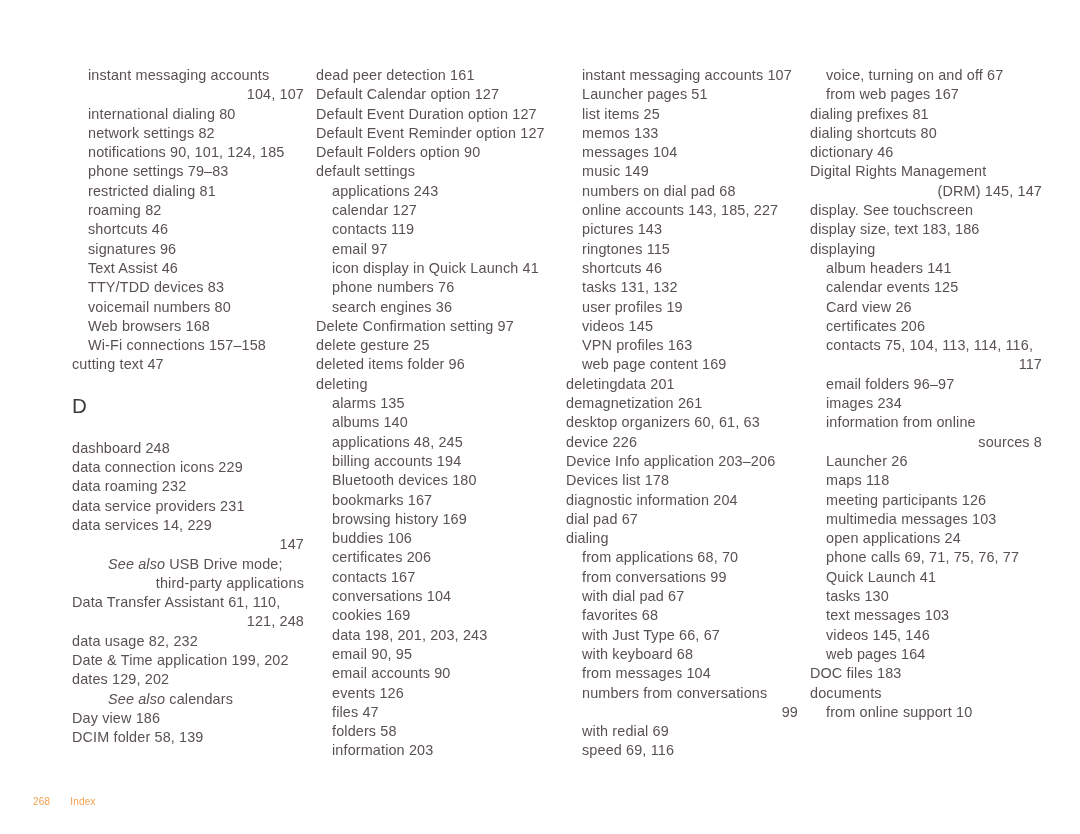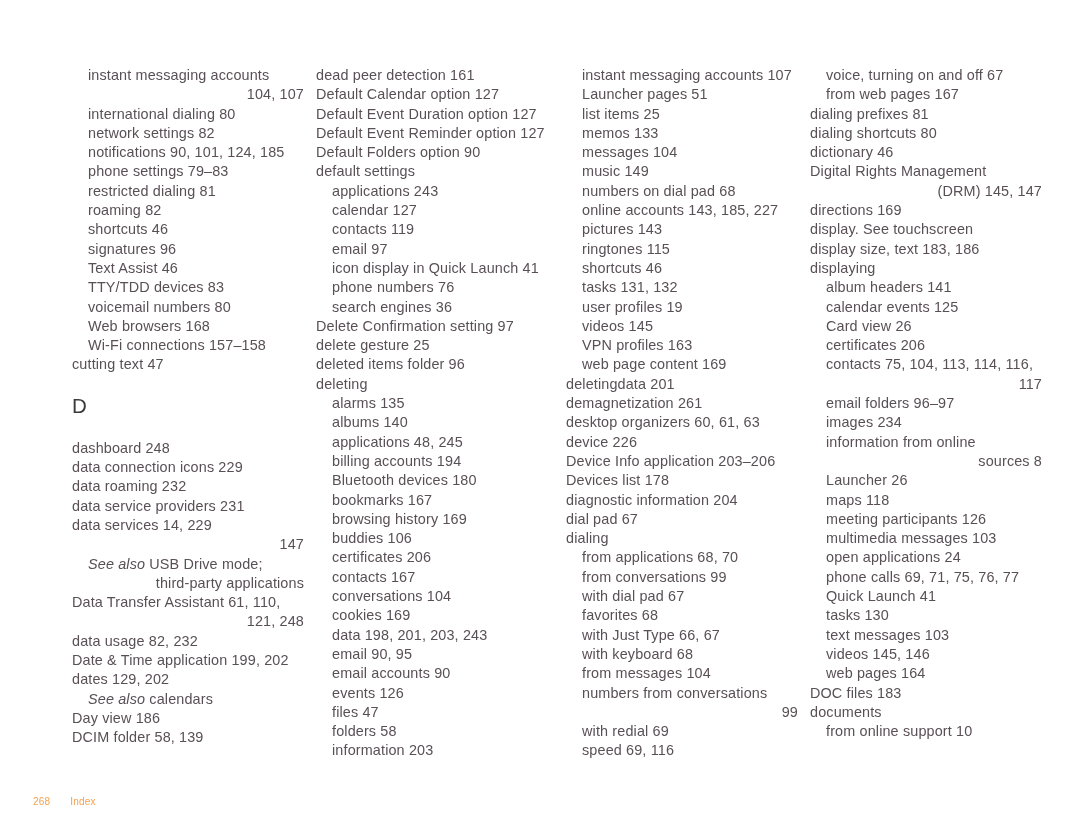--- a/index.html
+++ b/index.html
@@ -56,21 +56,21 @@
     padding-left: 13px;
     text-align: right;
   }
   .lvl1 .cont { padding-left: 13px; }
 
   .seealso {
     font-size: 14.4px;
     line-height: 19.3px;
     color: #595056;
   }
-  .seealso .it { font-style: italic; }
+  .seealso .it { font-style: italic; margin-left: 20px; }
 
   .letter-heading {
     font-size: 20.5px;
     line-height: 24px;
     color: #3a3a3c;
     font-weight: 400;
     margin-top: 19px;
     margin-bottom: 21px;
     padding-left: 0;
   }
@@ -200,21 +200,20 @@
         <div class="entry lvl1"><span>with redial 69</span></div>
         <div class="entry lvl1"><span>speed 69, 116</span></div>
       </div>
     <div class="col col-3">
         <div class="entry lvl1"><span>voice, turning on and off 67</span></div>
         <div class="entry lvl1"><span>from web pages 167</span></div>
         <div class="entry lvl0"><span>dialing prefixes 81</span></div>
         <div class="entry lvl0"><span>dialing shortcuts 80</span></div>
         <div class="entry lvl0"><span>dictionary 46</span></div>
         <div class="entry lvl0"><span>Digital Rights Management</span><span class="cont">(DRM) 145, 147</span></div>
-        <div class="entry lvl0"><span>directions 169</span></div>
         <div class="entry lvl0"><span>display. See touchscreen</span></div>
         <div class="entry lvl0"><span>display size, text 183, 186</span></div>
         <div class="entry lvl0"><span>displaying</span></div>
         <div class="entry lvl1"><span>album headers 141</span></div>
         <div class="entry lvl1"><span>calendar events 125</span></div>
         <div class="entry lvl1"><span>Card view 26</span></div>
         <div class="entry lvl1"><span>certificates 206</span></div>
         <div class="entry lvl1"><span>contacts 75, 104, 113, 114, 116,</span><span class="cont">117</span></div>
         <div class="entry lvl1"><span>email folders 96–97</span></div>
         <div class="entry lvl1"><span>images 234</span></div>

